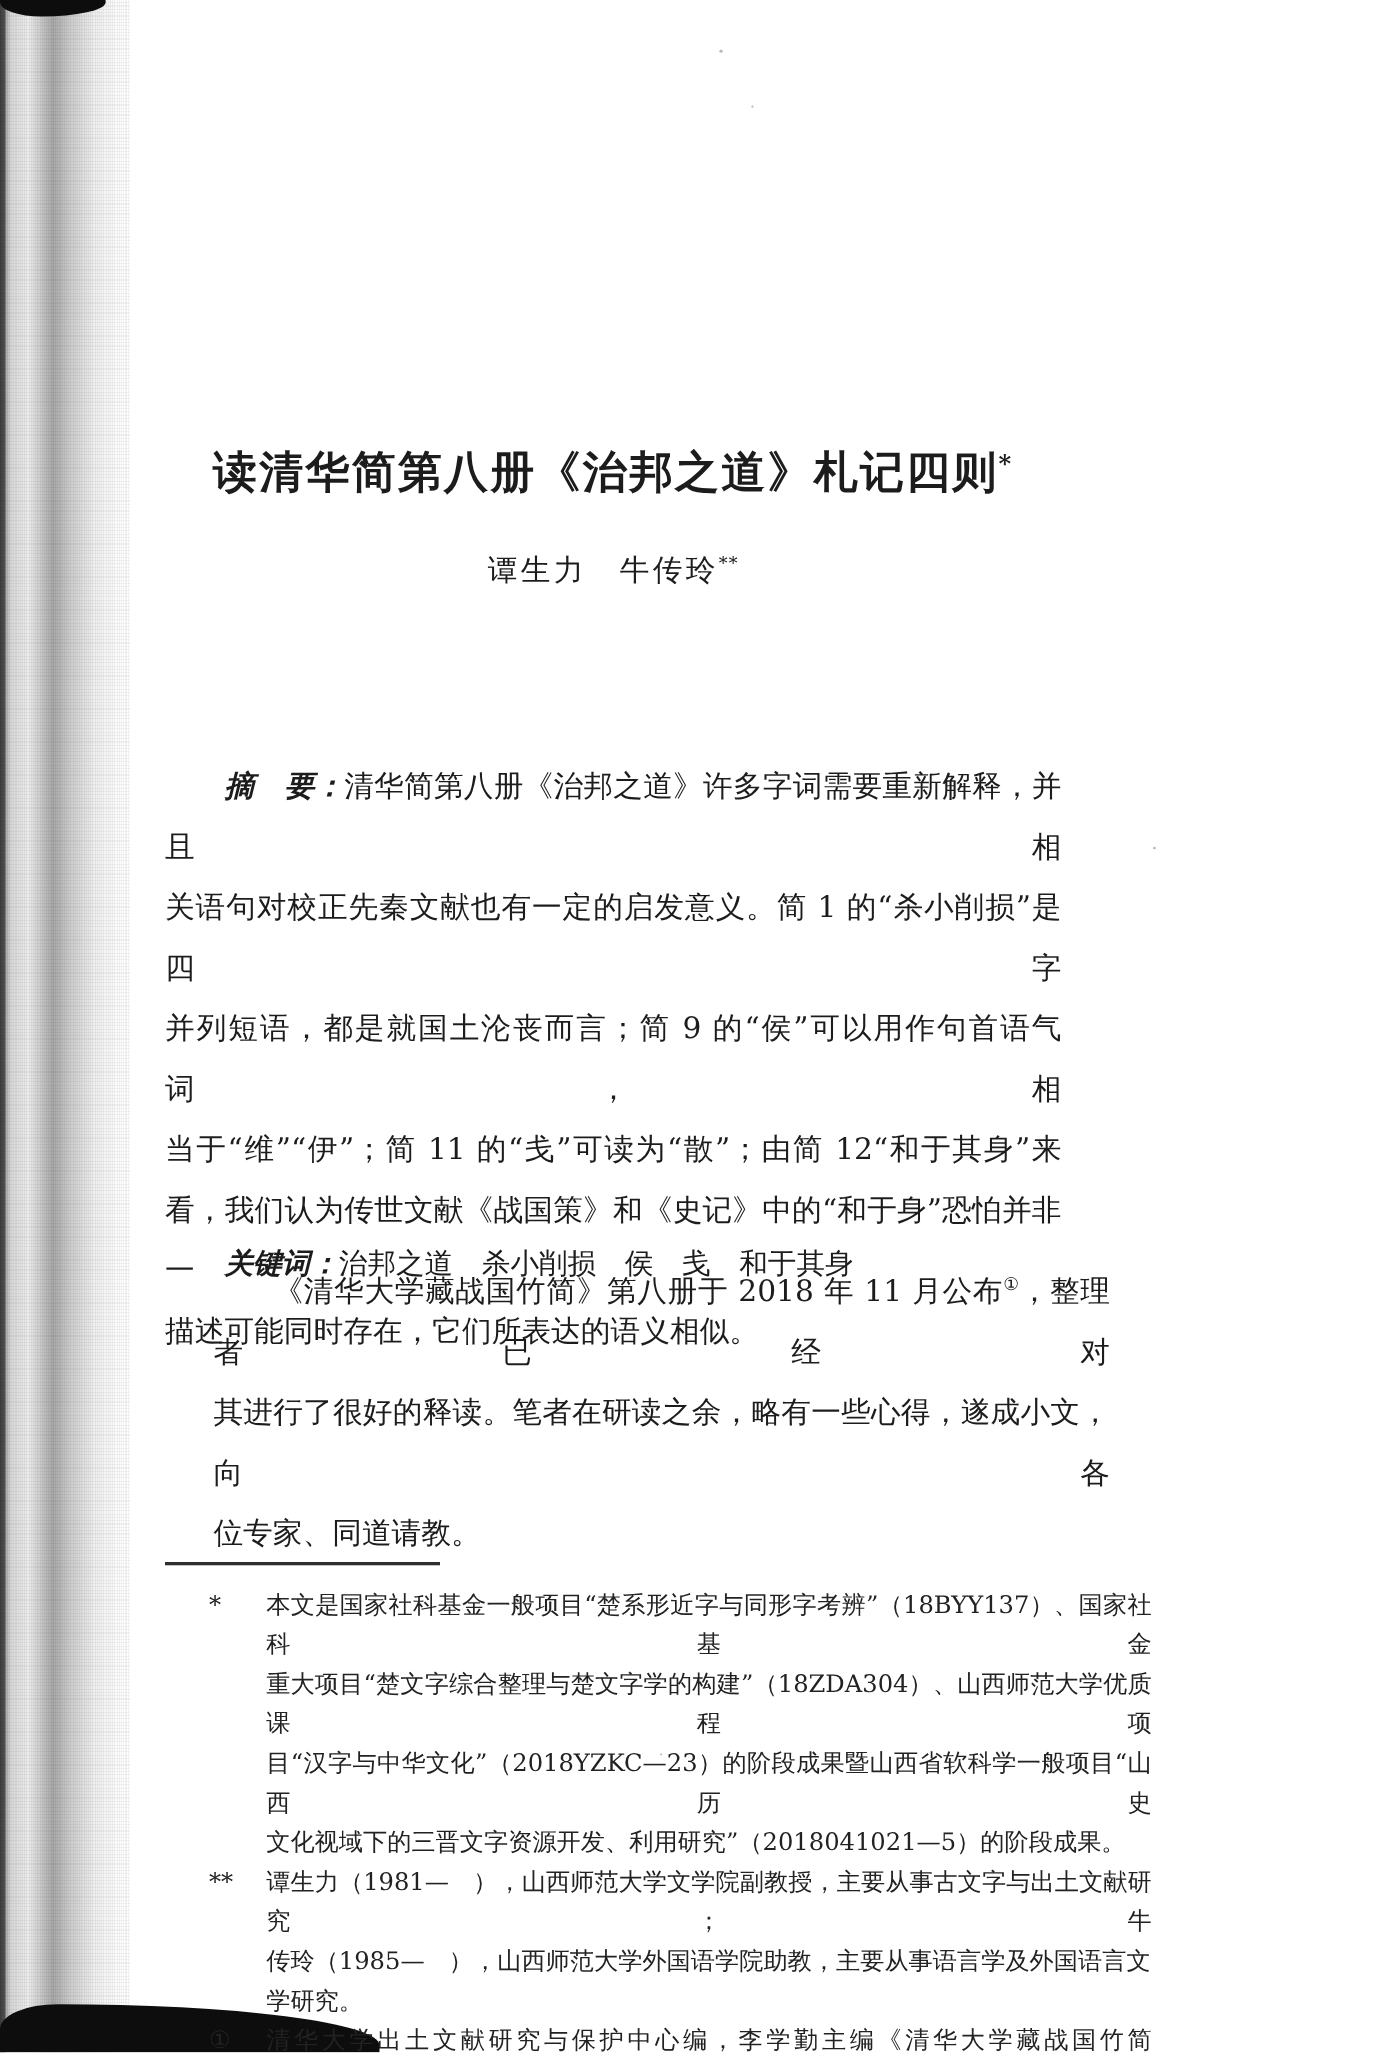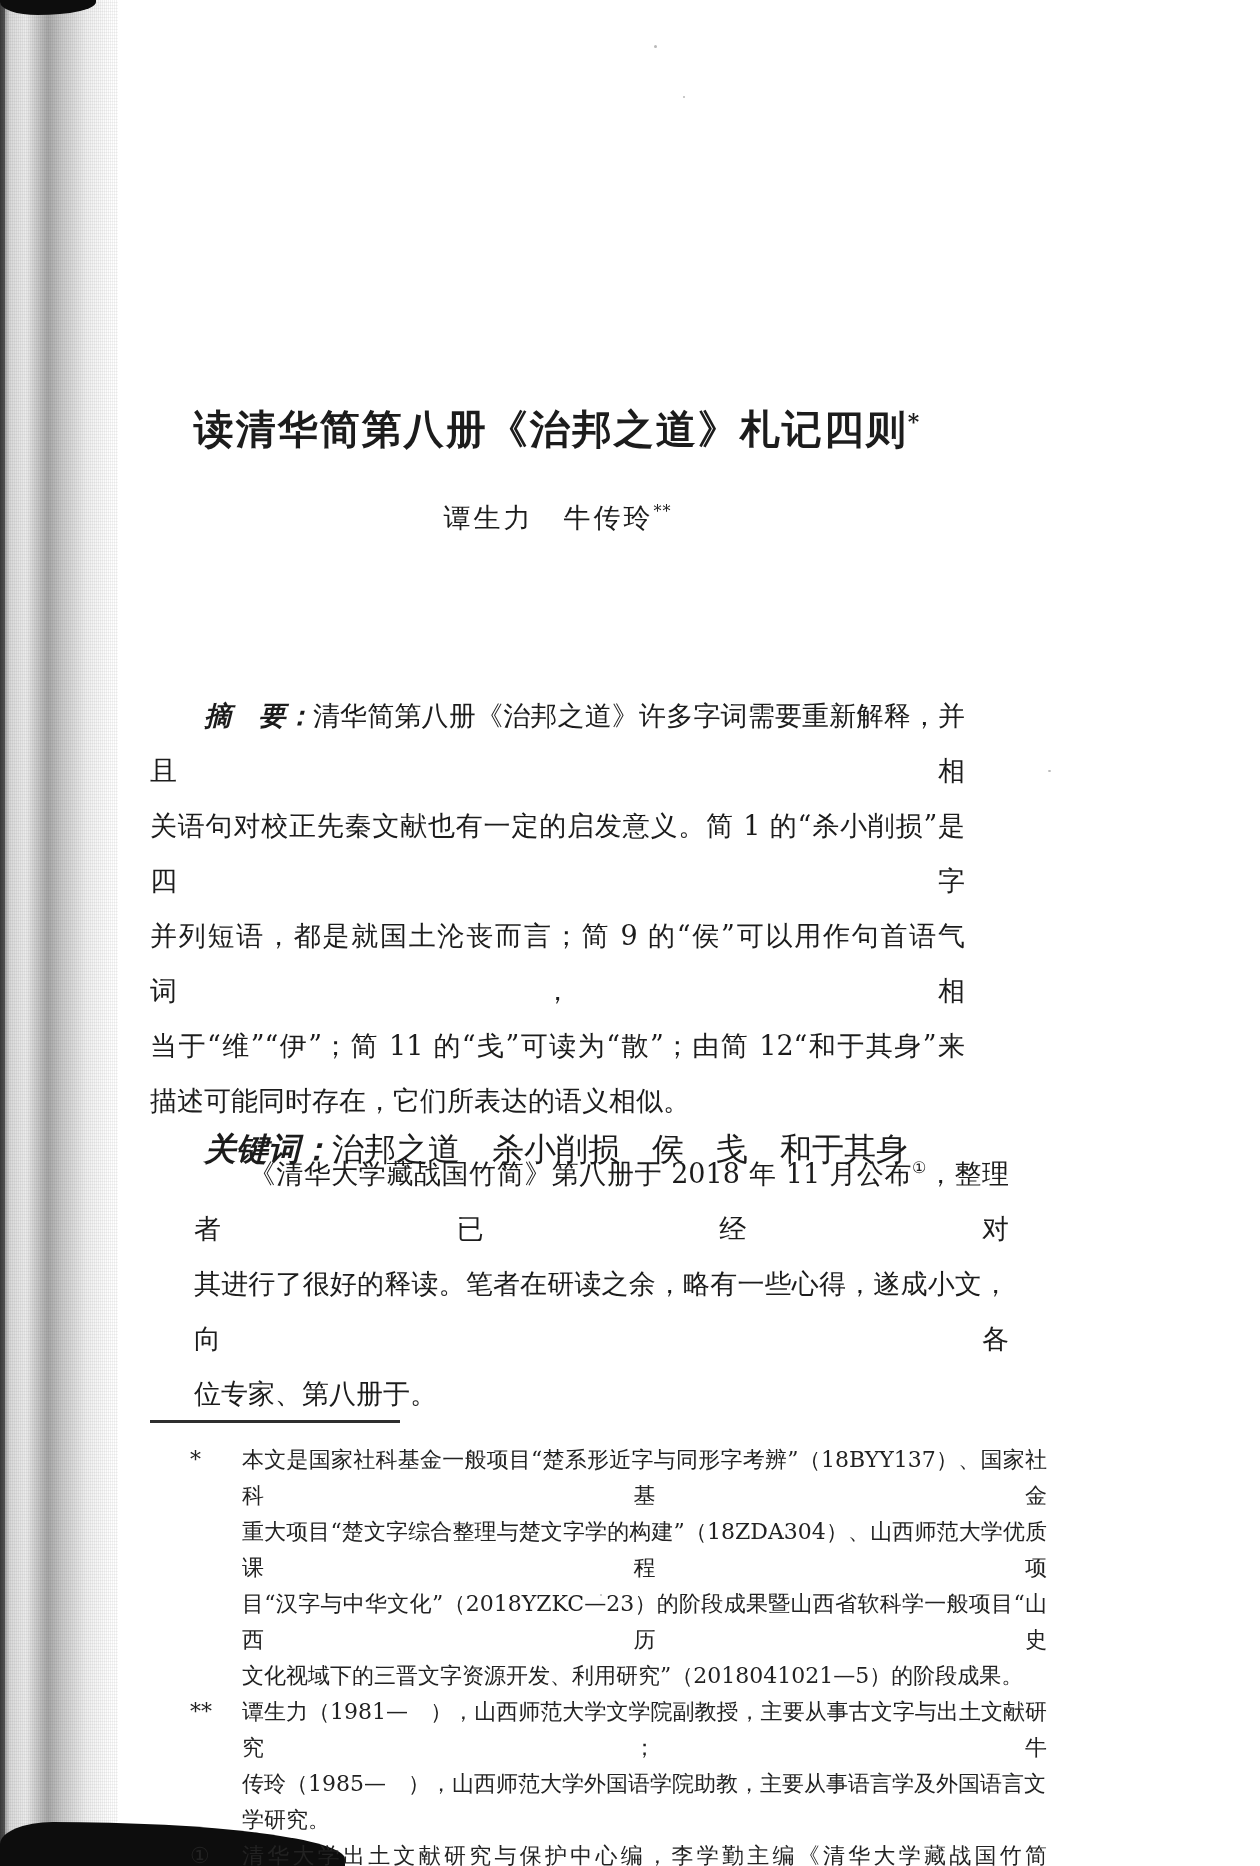--- a/index.html
+++ b/index.html
@@ -50,21 +50,21 @@
     position:absolute; left:150px; top:688px; width:815px;
     font-size:27px; line-height:55px;
   }
   .line { width:815px; }
   .j { text-align:justify; text-align-last:justify; }
   .lbl { font-family:"DejaVu Sans", sans-serif; font-weight:bold;font-style:italic; }
   .indent { display:inline-block; width:54px; }
 
   .keywords {
     position:absolute; left:150px; top:1122px; width:815px;
-    font-size:32px; line-height:55px;
+    font-size:26px; line-height:55px;
   }
 
   .bodytext {
     position:absolute; left:150px; top:1140px; width:815px;
     font-size:27px; line-height:55px;margin-left:44px;
   }
   .bodytext sup { font-size:16px; vertical-align:super; }
 
   .fnrule {
     position:absolute; left:150px; top:1420px; width:250px; height:3px;
@@ -96,29 +96,30 @@
 
   <div class="title"><span>读清华简第八册《治邦之道》札记四则</span><sup>*</sup></div>
 
   <div class="authors"><span>谭生力　牛传玲</span><sup>**</sup></div>
 
   <div class="abstract">
     <div class="line j"><span class="indent"></span><span class="lbl">摘　要：</span><span>清华简第八册《治邦之道》许多字词需要重新解释，并且相</span></div>
     <div class="line j">关语句对校正先秦文献也有一定的启发意义。简 1 的“杀小削损”是四字</div>
     <div class="line j">并列短语，都是就国土沦丧而言；简 9 的“侯”可以用作句首语气词，相</div>
     <div class="line j">当于“维”“伊”；简 11 的“戋”可读为“散”；由简 12“和于其身”来</div>
+    <div class="line j">看，我们认为传世文献《战国策》和《史记》中的“和于身”恐怕并非一</div>
     <div class="line">描述可能同时存在，它们所表达的语义相似。</div>
   </div>
 
   <div class="keywords"><span class="indent"></span><span class="lbl">关键词：</span><span>治邦之道　杀小削损　侯　戋　和于其身</span></div>
 
   <div class="bodytext">
     <div class="line j"><span class="indent"></span><span>《清华大学藏战国竹简》第八册于 2018 年 11 月公布</span><sup>①</sup><span>，整理者已经对</span></div>
     <div class="line j">其进行了很好的释读。笔者在研读之余，略有一些心得，遂成小文，向各</div>
-    <div class="line">位专家、第八册于。</div>
+    <div class="line">位专家、同道请教。</div>
   </div>
 
   <div class="fnrule"></div>
 
   <div class="footnotes">
     <div class="fn">
       <div class="fn-marker">*</div>
       <div class="fn-lines">
         <div class="fline fj">本文是国家社科基金一般项目“楚系形近字与同形字考辨”（18BYY137）、国家社科基金</div>
         <div class="fline fj">重大项目“楚文字综合整理与楚文字学的构建”（18ZDA304）、山西师范大学优质课程项</div>

